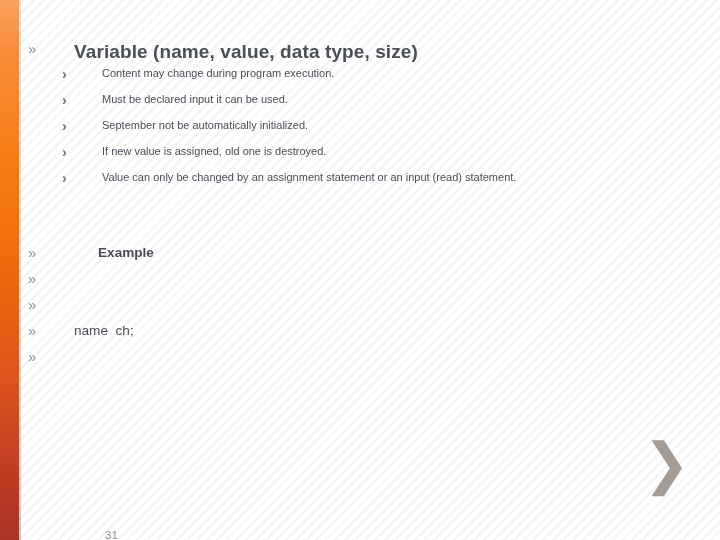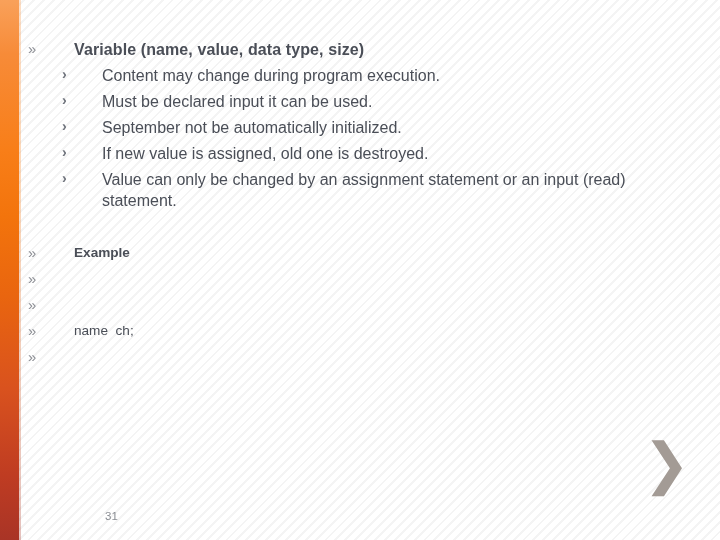--- a/index.html
+++ b/index.html
@@ -106,33 +106,33 @@
     line-height: 1.30;
   }
 
   
   #row-variable {
     left: 28px;
     top: 40px;
     width: 660px;
   }
   #row-variable .txt {
-    font-size: 16px;
+    font-size: 19px;
     font-weight: bold;
     color: #4a4e57;
     letter-spacing: 0.1px;
   }
 
   
   .row-l2 {
     left: 62px;
     width: 630px;
   }
   .row-l2 .txt {
-    font-size: 16px;
+    font-size: 11px;
     color: #4a4e57;
   }
 
   #row-sub-0 { top: 66px; }
   #row-sub-1 { top: 92px; }
   #row-sub-2 { top: 118px; }
   #row-sub-3 { top: 144px; }
   #row-sub-4 { top: 170px; width: 600px; }
 
   
@@ -140,20 +140,21 @@
     left: 28px;
     width: 400px;
   }
   .row-ex .txt {
     font-size: 13.6px;
     color: #4a4e57;
     white-space: pre;
   }
   .row-ex.bold .txt {
     font-weight: bold;
+    margin-left: 24px;
   }
   #row-ex-0 { top: 244px; }
   #row-ex-1 { top: 270px; }
   #row-ex-2 { top: 296px; }
   #row-ex-3 { top: 322px; }
   #row-ex-4 { top: 348px; }
 
   
   #corner-chevron {
     position: absolute;
@@ -164,21 +165,21 @@
     color: #a39b95;
     font-family: "DejaVu Sans", sans-serif;
     font-weight: bold;
     user-select: none;
   }
 
   
   #page-number {
     position: absolute;
     left: 105px;
-    top: 510px;
+    top: 529px;
     font-size: 11.5px;
     color: #8a8d93;
   }
 </style>
 </head>
 <body>
 
 <div id="slide">
 
   <div id="accent-bar"></div>

